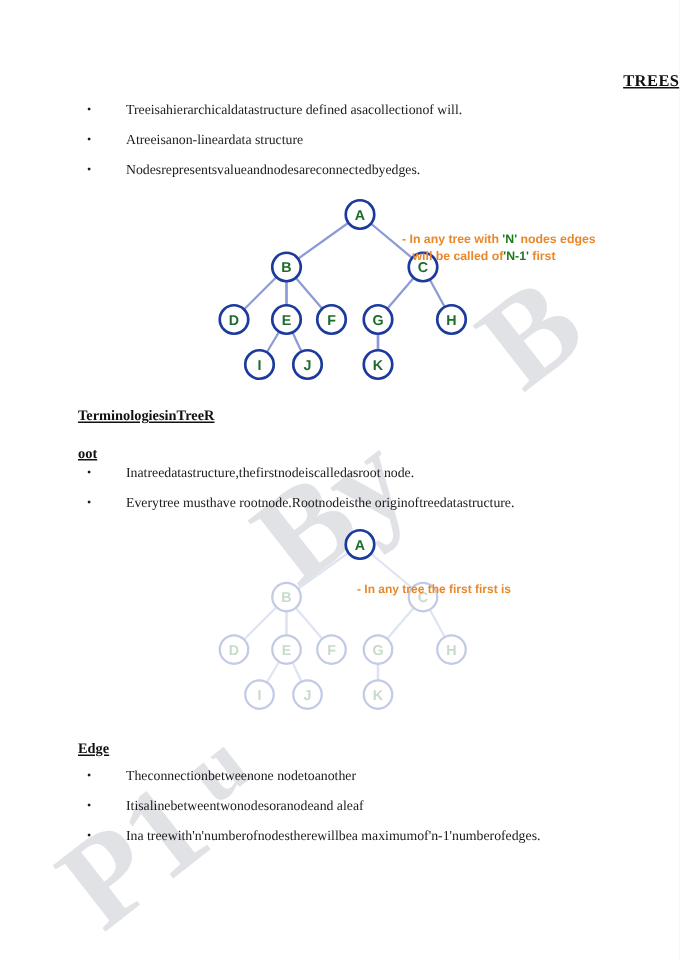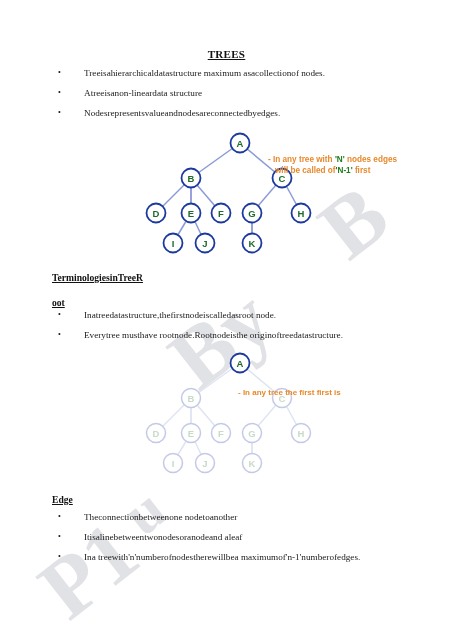--- a/index.html
+++ b/index.html
@@ -41,21 +41,21 @@
 
   
   .content {
     position: relative;
     z-index: 2;
   }
   .doc-title {
     position: absolute;
     left: 0; right: 0;
     top: 48px;
-    text-align: center;
+    text-align: right;
     font-size: 11px;
     font-weight: 700;
     text-decoration: underline;
     letter-spacing: .3px;
     color: #111;
   }
   .bullet {
     position: absolute;
     display: flex;
     font-size: 9.2px;
@@ -123,21 +123,21 @@
     <div class="wm wm-3">B</div>
     <div class="wm wm-4">u</div>
   </div>
 
   <div class="content">
 
     <div class="doc-title">TREES</div>
 
     <div class="bullet" style="left:58px; top:68px; width:340px;">
       <span class="dot">•</span>
-      <span class="txt">Treeisahierarchicaldatastructure maximum asacollectionof nodes.</span>
+      <span class="txt">Treeisahierarchicaldatastructure defined asacollectionof will.</span>
     </div>
     <div class="bullet" style="left:58px; top:88px; width:340px;">
       <span class="dot">•</span>
       <span class="txt">Atreeisanon-lineardata structure</span>
     </div>
     <div class="bullet" style="left:58px; top:108px; width:340px;">
       <span class="dot">•</span>
       <span class="txt">Nodesrepresentsvalueandnodesareconnectedbyedges.</span>
     </div>
 

